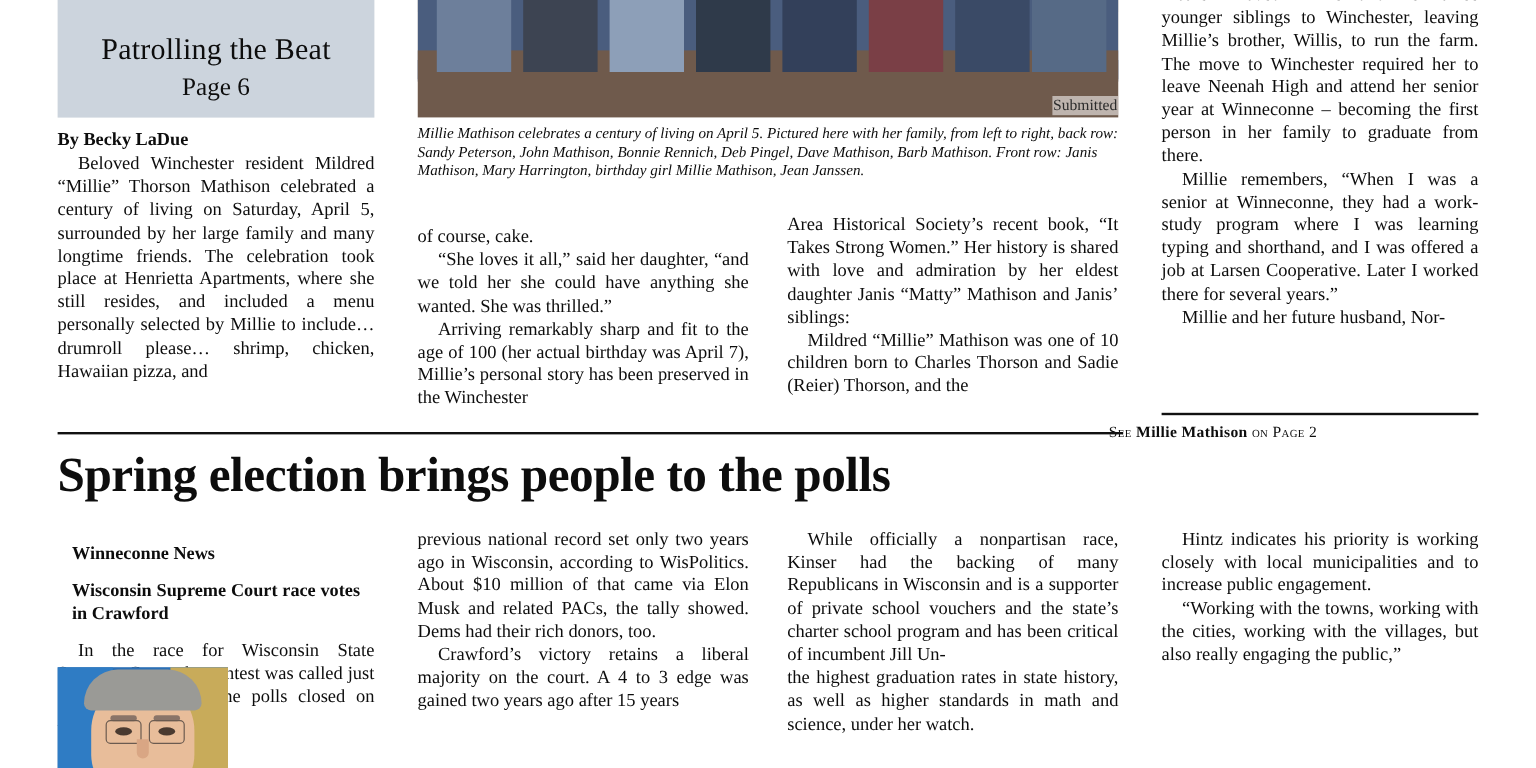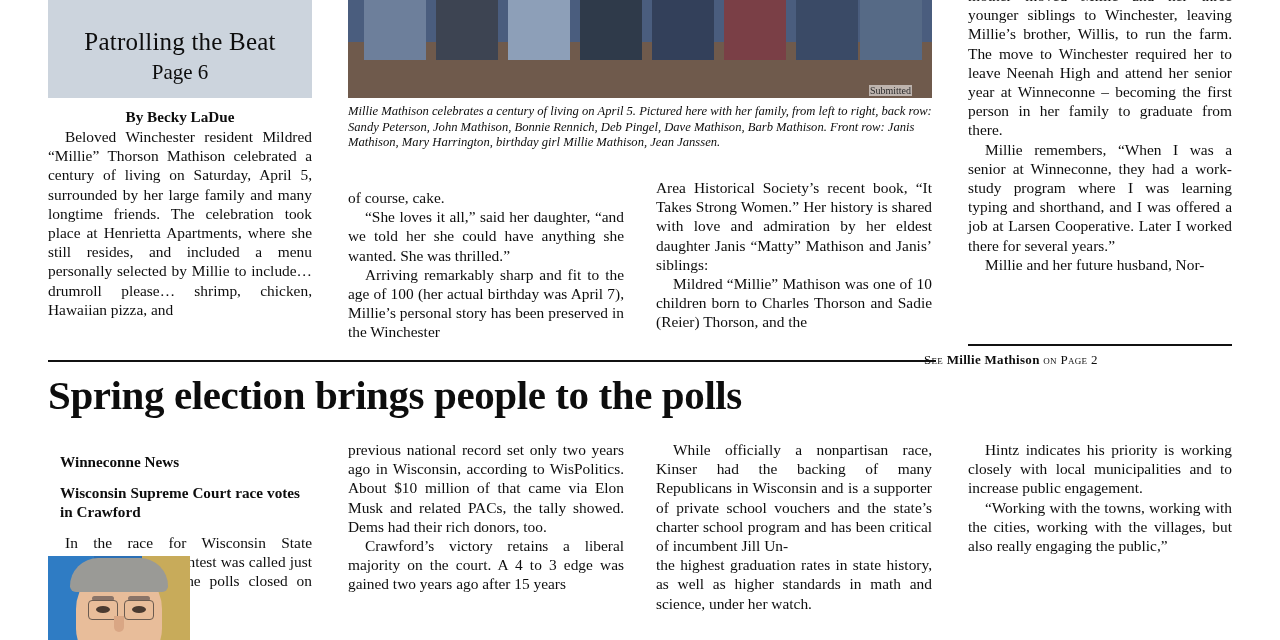--- a/index.html
+++ b/index.html
@@ -27,21 +27,21 @@
     text-indent: 17px;
     hyphens: auto;
     -webkit-hyphens: auto;
   }
   p.body.noindent { text-indent: 0; }
   .byline {
     margin: 0 0 1px 0;
     font-size: 15.2px;
     line-height: 19px;
     font-weight: bold;
-    text-align: center;
+    text-align: left;
   }
   .kicker {
     margin: 12px;
     font-size: 15.2px;
     line-height: 19px;
     font-weight: bold;
   }
 
   
   .teaser {
@@ -87,22 +87,22 @@
   }
   .photo .wall {
     position: absolute; left: 0; right: 0; top: 0; height: 180px;
     background: #cfc6bd;
   }
   .photo .person {
     position: absolute; bottom: 38px; width: 62px; border-radius: 6px 6px 0 0;
   }
   .photo-credit {
     position: absolute;
-    right: 20px; bottom: 2px;
-    font-size: 10px;
+    right: 0; bottom: 2px;
+    font-size: 13px;
     color: #2b2b2b;
     background: rgba(255,255,255,.55);
     padding: 0 1px;
   }
   .caption {
     position: absolute;
     left: 348px; top: 104px;
     width: 584px;
     font-size: 12.6px;
     line-height: 15.6px;

